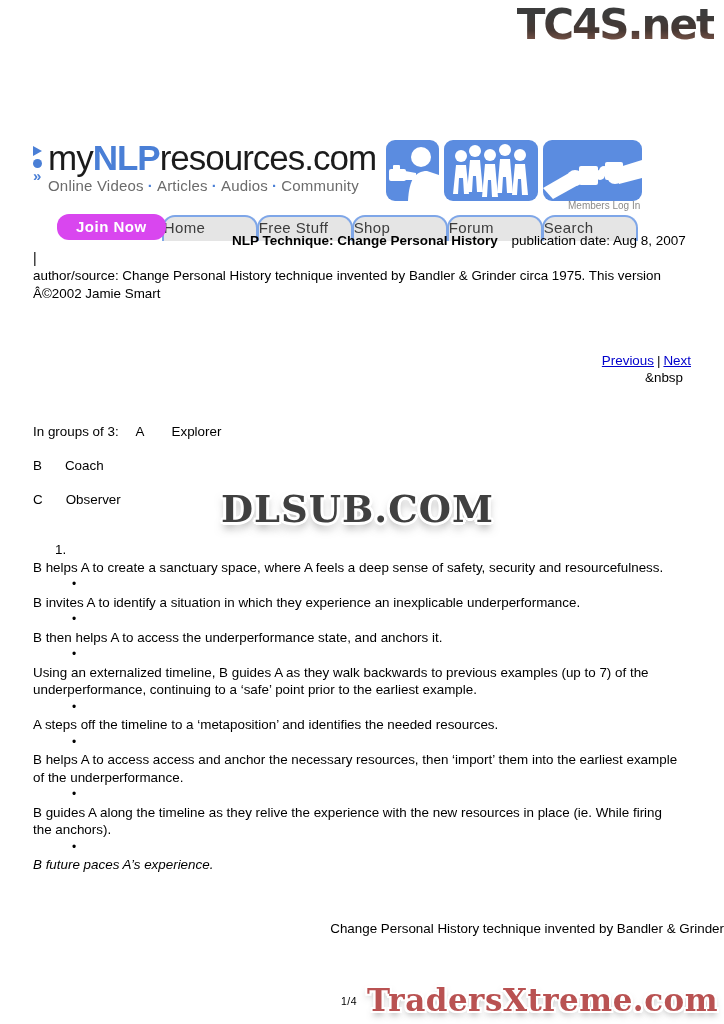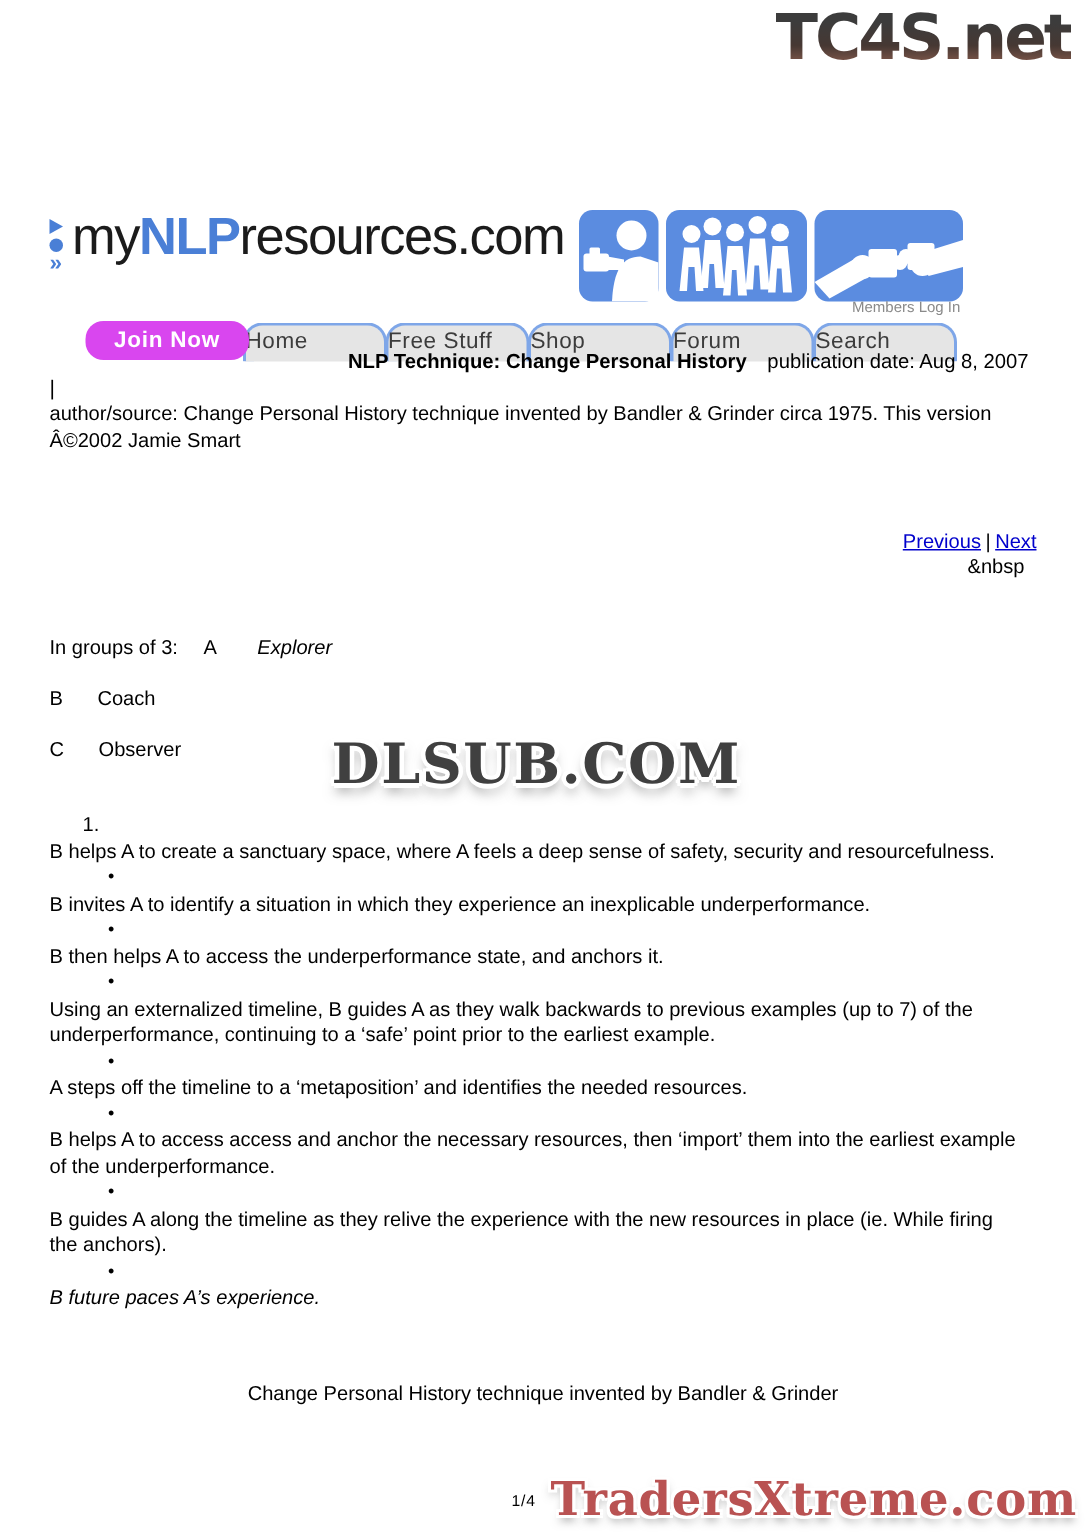--- a/index.html
+++ b/index.html
@@ -60,45 +60,46 @@
   .titleline .pd{margin-left:10px;}
   .pipe{position:absolute;left:33px;top:250px;font-size:14px;}
   .author{position:absolute;left:33px;top:267px;font-size:13.4px;line-height:18px;}
   .pagerlinks{position:absolute;right:33px;top:352px;text-align:right;font-size:13.4px;line-height:17px;}
   .navlink{color:#0000cc;text-decoration:underline;cursor:pointer;}
   .sep2{color:#000;padding:0 3px;}
   .nbspline{margin-right:8px;}
   .groups{position:absolute;left:33px;top:423px;font-size:13.4px;}
   .groups .row{margin-bottom:17px;line-height:17px;}
   .g-a{margin-left:17px;}
-  .g-role1{margin-left:27px;font-style:italic;}
+  .g-role1{margin-left:27px;}
   .g-role{margin-left:23px;}
   .steps{position:absolute;left:33px;top:541px;width:668px;font-size:13.4px;line-height:17.5px;}
   .steps p{margin:0;}
   .listnum{padding-left:22px;}
   .bullet{padding-left:39px;font-size:12px;line-height:17.5px;}
   .laststep{margin-top:9px;font-style:italic;}
-  .closing{position:absolute;left:0;top:921px;width:724px;text-align:center;font-size:13.4px;}
+  .closing{position:absolute;left:0;top:921px;width:724px;text-align:right;font-size:13.4px;}
   .pagenum{position:absolute;left:341px;top:995px;font-size:10.5px;letter-spacing:.5px;}
 </style>
 </head>
 <body>
 
 <div class="page">
 
   <div class="tc4s">TC4S.net</div>
 
   <div class="logo">
     <div class="logo-icon">
       <div class="tri"></div>
       <div class="dot"></div>
       <div class="ffwd">»</div>
     </div>
     <div>
       <div class="logo-main"><span>my</span><span class="hl">NLP</span><span>resources.com</span></div>
+      <div class="tagline"><span>Online Videos</span><span class="sep">·</span><span>Articles</span><span class="sep">·</span><span>Audios</span><span class="sep">·</span><span>Community</span></div>
     </div>
   </div>
 
   <div class="imgstrip">
     <div class="imgbox">
       <svg width="53" height="61" viewBox="0 0 53 61">
         <circle cx="35" cy="17" r="10" fill="#fff"></circle>
         <path d="M22 61 C23 40 29 31 41 31 L53 35 L53 61 Z" fill="#fff"></path>
         <rect x="3" y="29" width="17" height="12" rx="2" fill="#fff"></rect>
         <rect x="7" y="25" width="7" height="5" rx="1" fill="#fff"></rect>

